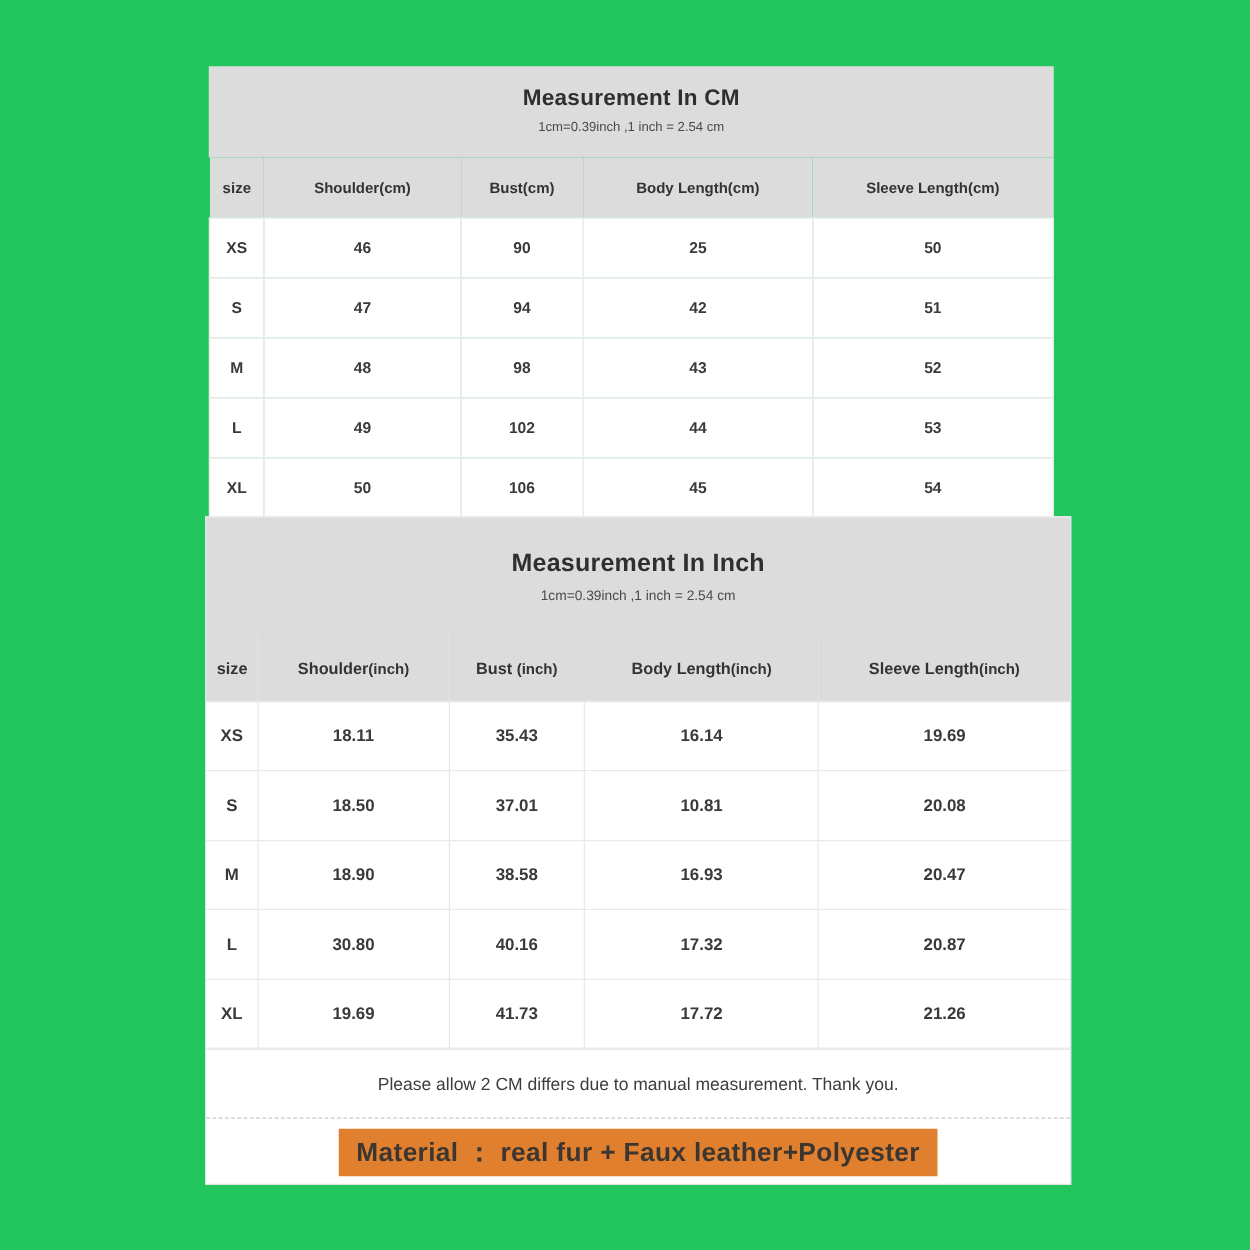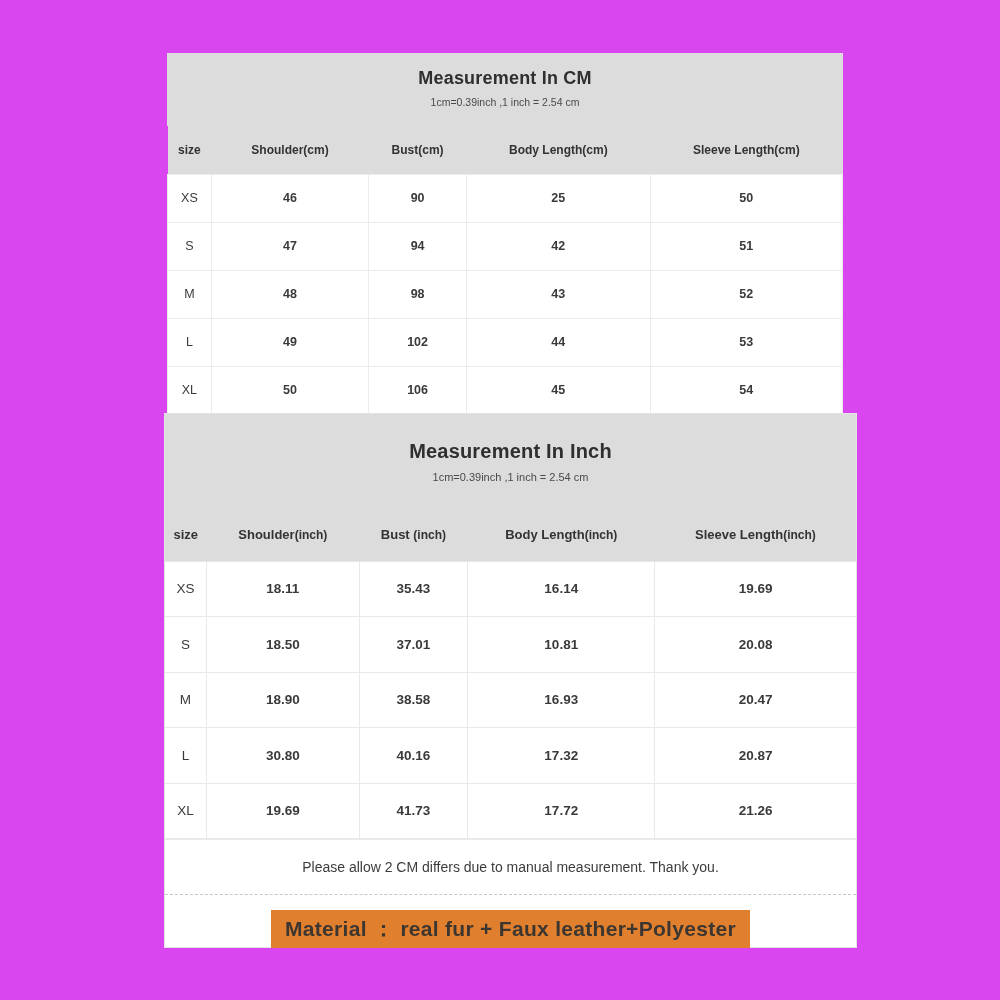--- a/index.html
+++ b/index.html
@@ -1,18 +1,18 @@
 <!DOCTYPE html>
 <html><head>
 <meta charset="utf-8">
 <style>
   * { margin:0; padding:0; box-sizing:border-box; }
   html,body { width:1000px; height:1000px; background:#ffffff;
               font-family:"Liberation Sans", sans-serif; color:#333; }
-  .page { position:relative; width:1000px; height:1000px; background:#d946ef; overflow:hidden; }
+  .page { position:relative; width:1000px; height:1000px; background:#22c55e; overflow:hidden; }
 
   
   .box1 { position:absolute; left:167px; top:53px; width:676px; }
   .ghead { background:#dcdcdc; }
   .titlebox1 { height:73px; text-align:center; padding-top:15px; }
   .title1 { font-size:18px; font-weight:700; color:#2f2f2f; letter-spacing:0.2px; }
   .sub1 { font-size:10.5px; color:#4a4a4a; margin-top:7px; }
   table { border-collapse:collapse; width:100%; table-layout:fixed; }
   .t1 thead th { background:#dcdcdc; height:48px; font-size:12px; font-weight:700;
                  color:#333; text-align:center; vertical-align:middle; }
@@ -25,27 +25,27 @@
           border:1px solid #e3e3e3; background:#fff; }
   .titlebox2 { height:94px; text-align:center; padding-top:26px; }
   .title2 { font-size:20px; font-weight:700; color:#2f2f2f; letter-spacing:0.2px; }
   .sub2 { font-size:11px; color:#4a4a4a; margin-top:8px; }
   .t2 thead th { background:#dcdcdc; height:53px; font-size:13px; font-weight:700;
                  color:#333; text-align:center; vertical-align:middle; }
   .t2 thead th .unit { font-weight:700; font-size:12px; }
   .t2 tbody td { height:55.5px; border:1px solid #e9e9e9; background:#fff;
                  text-align:center; vertical-align:middle;
                  font-size:13.5px; font-weight:700; color:#3a3a3a; }
-  .t2 tbody td:first-child, .t1 tbody td:first-child { font-weight:400; }
+  .t2 tbody td:first-child, .t1 tbody td:first-child { font-weight:700; }
   .t2 tbody tr td:first-child { border-left:none; }
   .t2 tbody tr td:last-child { border-right:none; }
 
   .noterow { height:55px; display:flex; align-items:center; justify-content:center;
              border-top:1px solid #e9e9e9; font-size:14px; color:#3c3c3c; }
-  .materialrow { height:54px; display:flex; align-items:flex-end; justify-content:center;
+  .materialrow { height:54px; display:flex; align-items:center; justify-content:center;
                  border-top:1px dashed #c8c8c8; }
   .material-highlight { display:inline-block; background:#e0802e; color:#3d3630;
                         font-size:21px; font-weight:700; padding:5px 14px; letter-spacing:0.3px; }
 </style>
 </head>
 <body>
 
 <div class="page">
 
   <div class="box1">

